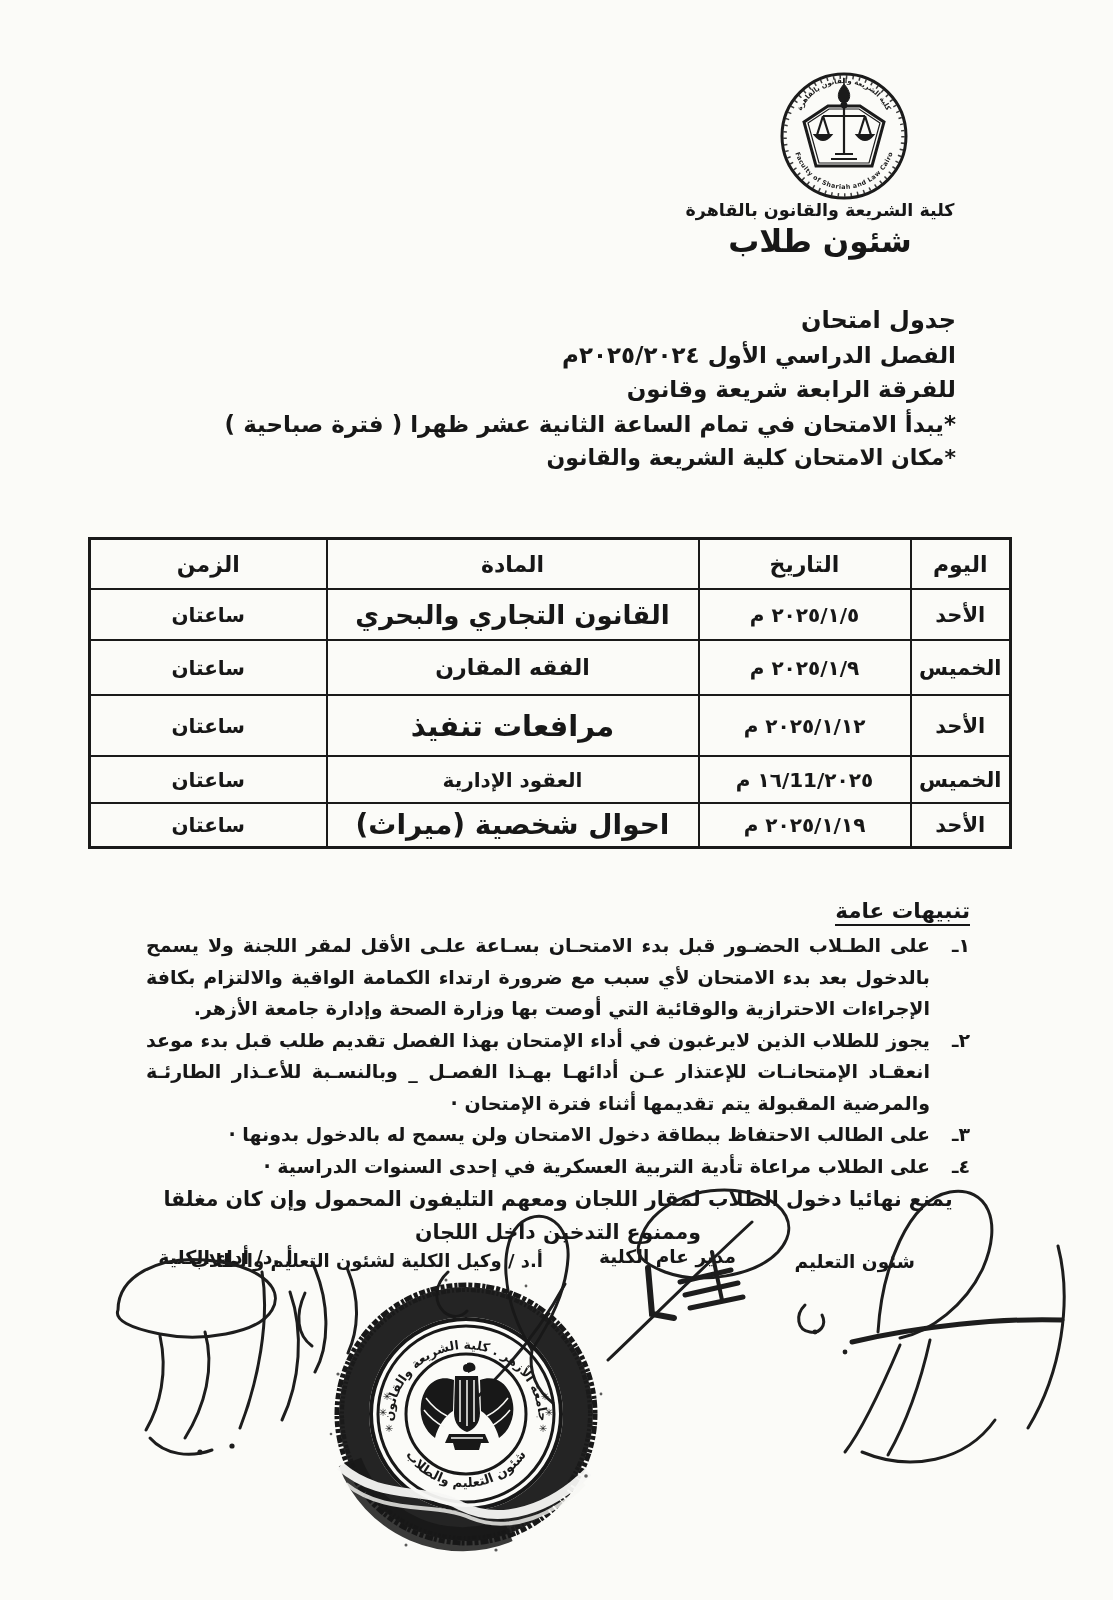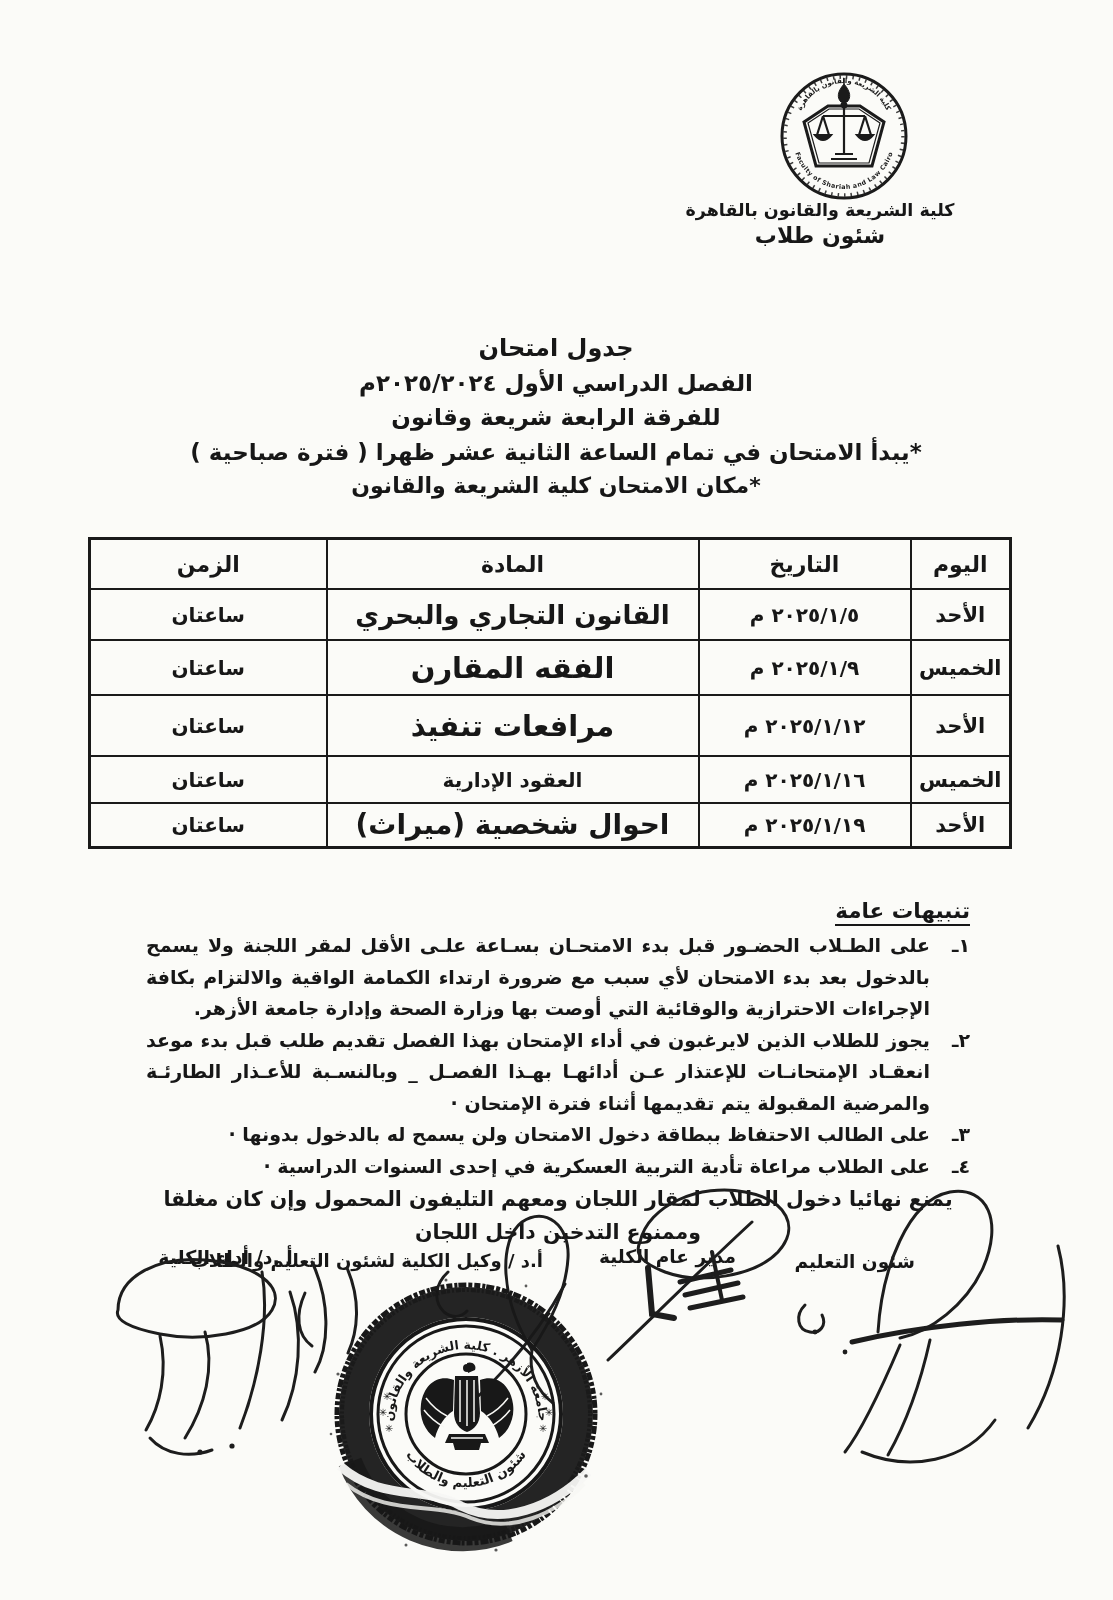--- a/index.html
+++ b/index.html
@@ -6,24 +6,24 @@
   body{
     width:1113px;height:1600px;position:relative;overflow:hidden;
     background:#fbfbf8;color:#171717;
     font-family:"DejaVu Sans",sans-serif;font-weight:700;
   }
   .abs{position:absolute;}
 
   
   #org-block{left:660px;top:200px;width:320px;text-align:center;direction:rtl;}
   #org-line1{font-size:17.5px;letter-spacing:0.2px;}
-  #org-line2{font-size:22px;margin-top:3px;}
-
-  
-  #title-block{left:156px;top:334px;width:800px;text-align:center;direction:rtl;}
+  #org-line2{font-size:31px;margin-top:3px;}
+
+  
+  #title-block{left:156px;top:306px;width:800px;text-align:right;direction:rtl;}
   #title-block .t1{font-size:24px;margin-bottom:8px;}
   #title-block .t2{font-size:23px;margin-bottom:8px;}
   #title-block .t3{font-size:23px;margin-bottom:9px;}
   #title-block .t4{font-size:23px;margin-bottom:8px;}
   #title-block .t5{font-size:22px;}
 
   
   #table-wrap{left:88px;top:537px;}
   #exam-table{border-collapse:collapse;table-layout:fixed;width:921px;direction:rtl;
               border:3px solid #1a1a1a;}
@@ -32,21 +32,21 @@
   #exam-table th{height:48px;font-size:22px;}
   #exam-table tbody tr:nth-child(1){height:51px;}
   #exam-table tbody tr:nth-child(2){height:55px;}
   #exam-table tbody tr:nth-child(3){height:61px;}
   #exam-table tbody tr:nth-child(4){height:47px;}
   #exam-table tbody tr:nth-child(5){height:44px;}
   .col-day{font-size:21px;}
   .col-date{font-size:20px;letter-spacing:1px;white-space:nowrap;margin-top:20px;}
   .col-time{font-size:20px;}
   #exam-table tbody tr:nth-child(1) .col-subject{font-size:26px;}
-  #exam-table tbody tr:nth-child(2) .col-subject{font-size:29px;}
+  #exam-table tbody tr:nth-child(2) .col-subject{font-size:22px;}
   #exam-table tbody tr:nth-child(3) .col-subject{font-size:29px;}
   #exam-table tbody tr:nth-child(4) .col-subject{font-size:20px;}
   #exam-table tbody tr:nth-child(5) .col-subject{font-size:28px;}
 
   
   #notices{left:146px;top:898px;width:824px;direction:rtl;}
   #notices-heading-wrap{text-align:right;margin-bottom:4px;}
   #notices-heading{display:inline-block;font-size:21.5px;border-bottom:2.5px solid #171717;
                    padding-bottom:1px;}
   .notice-item{display:flex;direction:rtl;}
@@ -145,21 +145,21 @@
           <td class="col-time">ساعتان</td>
         </tr>
         <tr>
           <td class="col-day">الأحد</td>
           <td class="col-date">٢٠٢٥/١/١٢ م</td>
           <td class="col-subject">مرافعات تنفيذ</td>
           <td class="col-time">ساعتان</td>
         </tr>
         <tr>
           <td class="col-day">الخميس</td>
-          <td class="col-date">٢٠٢٥/١/١٦ م</td>
+          <td class="col-date">٢٠٢٥/11/١٦ م</td>
           <td class="col-subject">العقود الإدارية</td>
           <td class="col-time">ساعتان</td>
         </tr>
         <tr>
           <td class="col-day">الأحد</td>
           <td class="col-date">٢٠٢٥/١/١٩ م</td>
           <td class="col-subject">احوال شخصية (ميراث)</td>
           <td class="col-time">ساعتان</td>
         </tr>
       </tbody>

